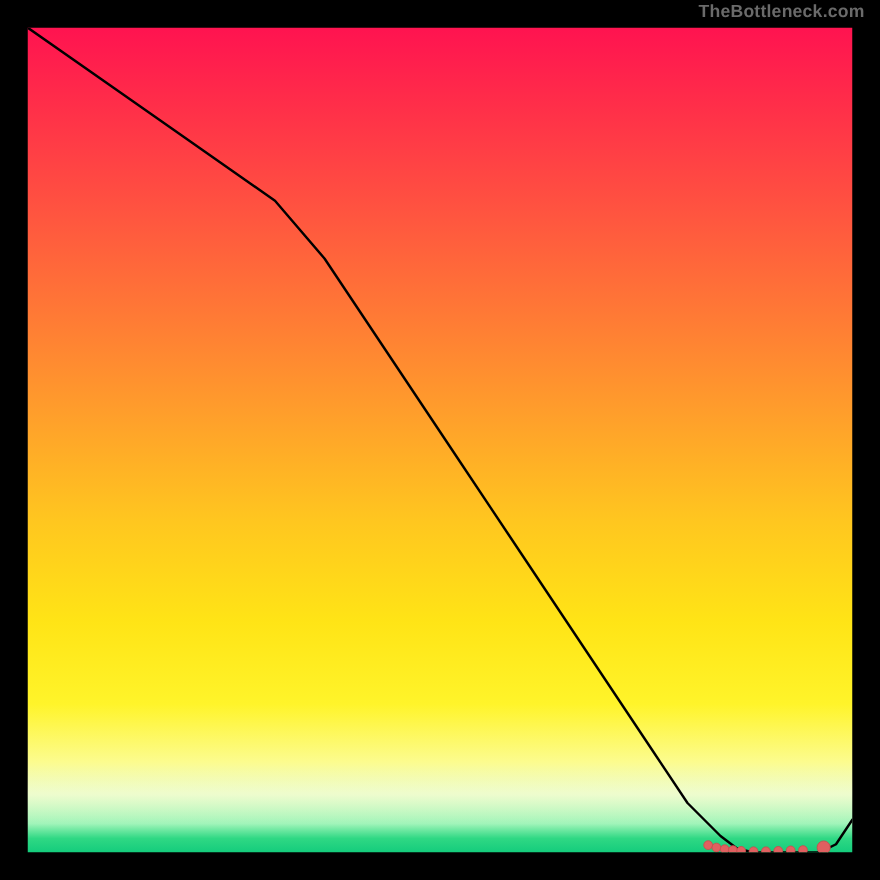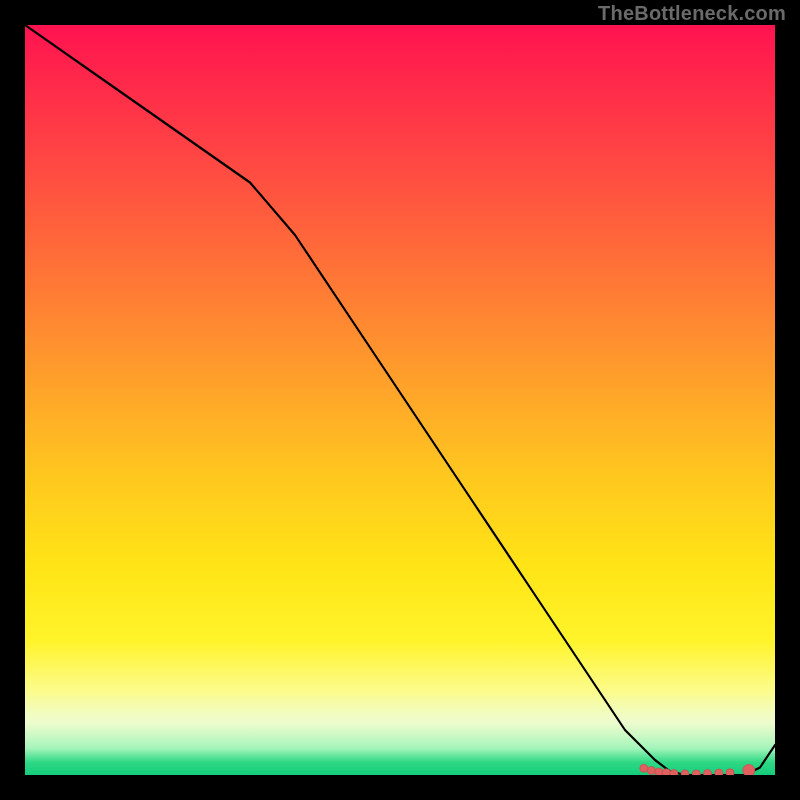--- a/index.html
+++ b/index.html
@@ -15,21 +15,21 @@
     width: 800px;
     height: 800px;
     background: #000;
     position: relative;
   }
   .watermark {
     position: absolute;
     top: 2px;
     right: 14px;
     color: #6a6a6a;
-    font-size: 20px;
+    font-size: 16px;
     font-weight: 600;
     letter-spacing: 0.2px;
     z-index: 30;
     user-select: none;
   }
   .plot {
     position: absolute;
     left: 25px;
     top: 25px;
     width: 750px;

